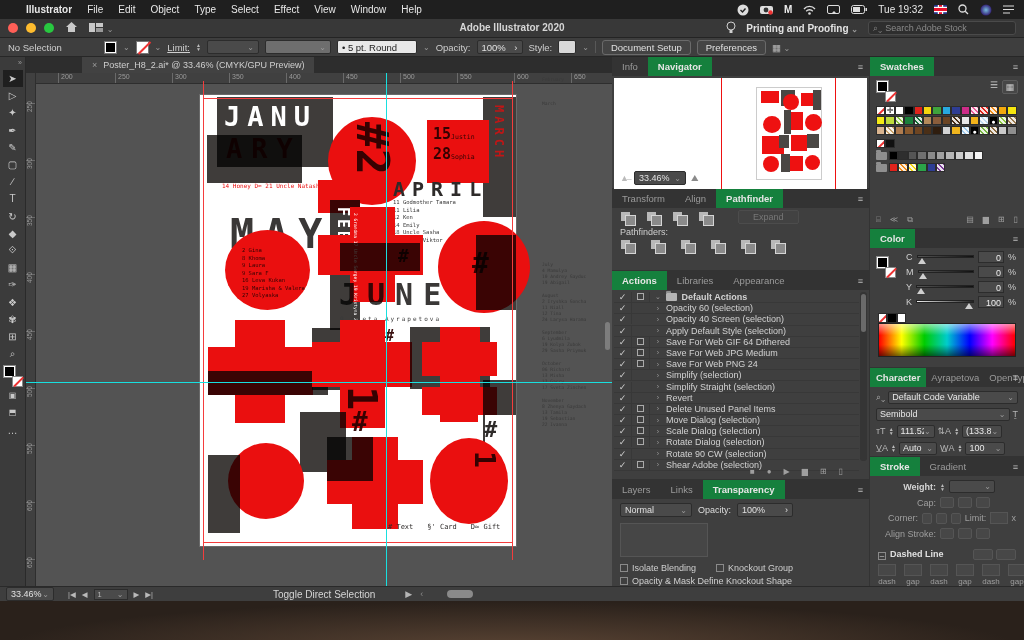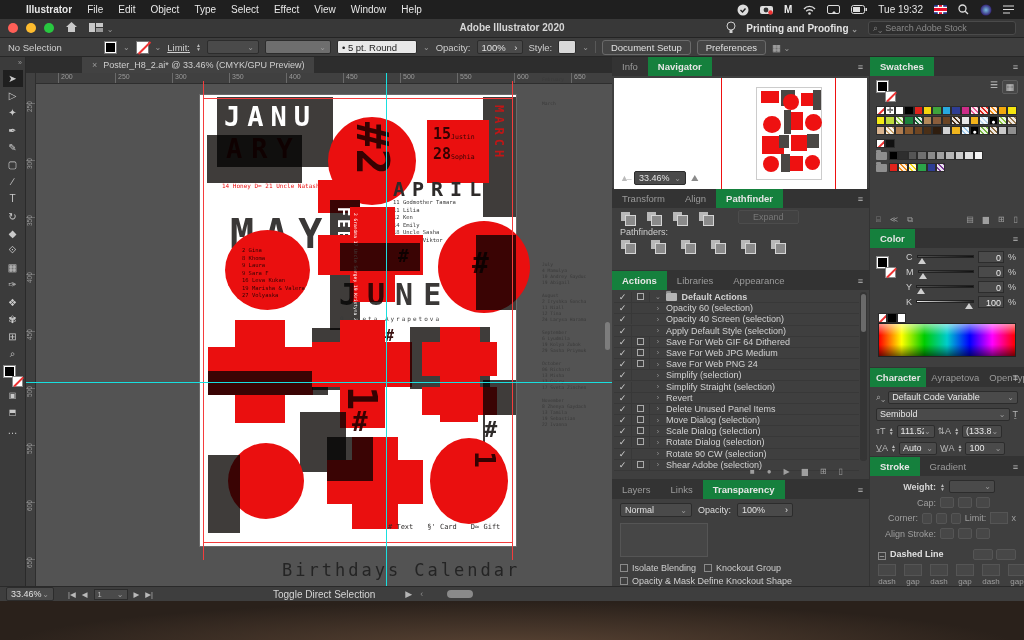--- a/index.html
+++ b/index.html
@@ -479,21 +479,20 @@
       <div>13 Misha</div>
       <div>12 Garry</div>
       <div>17 Sveta Zinchen</div>
       <div class="mh">November</div>
       <div>8 Zhenya Gaydach</div>
       <div>13 Tamila</div>
       <div>19 Sebastian</div>
       <div>22 Ivanna</div>
     </div>
 
-  <div id="caption">Birthdays Calendar</div>
 
   <div class="cyan-v"></div>
   <div class="cyan-h"></div>
   <div id="vscroll"></div>
 </div>
 
 <div id="panels">
   <div class="pcol" id="pcol-l">
 
     <div class="panel" style="height:136px;">
@@ -690,21 +689,21 @@
           </span>
         <span>Opacity:</span>
         <span class="field" style="width:56px;">
             <span>100%</span>
             <span style="margin-left:auto;">›</span>
           </span>
       </div>
       <div style="display:flex;gap:10px;padding:2px 8px;">
         <div style="width:88px;height:34px;background:#464646;border:1px solid #555;"></div>
       </div>
-      <div style="padding:4px 8px 0;color:#cfcfcf;display:flex;gap:8px;">
+      <div style="padding:4px 8px 0;color:#cfcfcf;display:flex;gap:20px;">
         <span><span class="cb"></span><span>Isolate Blending</span></span>
         <span><span class="cb"></span><span>Knockout Group</span></span>
       </div>
       <div style="padding:3px 8px 0;color:#cfcfcf;">
         <span><span class="cb"></span><span>Opacity &amp; Mask Define Knockout Shape</span></span>
       </div>
     </div>
   </div>
 
   <div class="pcol" id="pcol-r">

